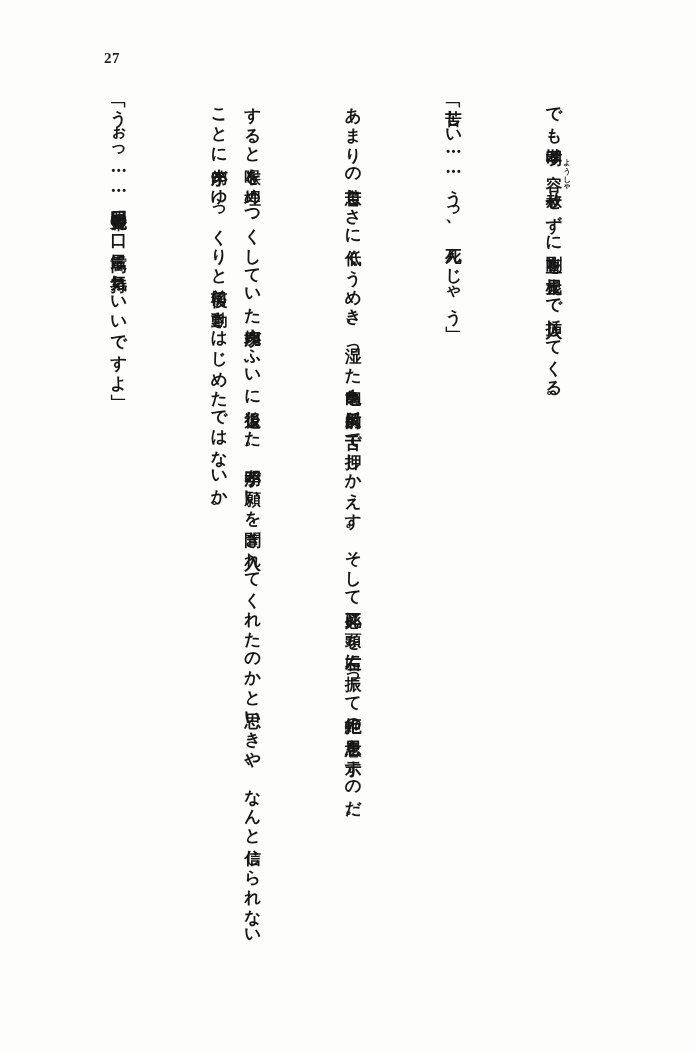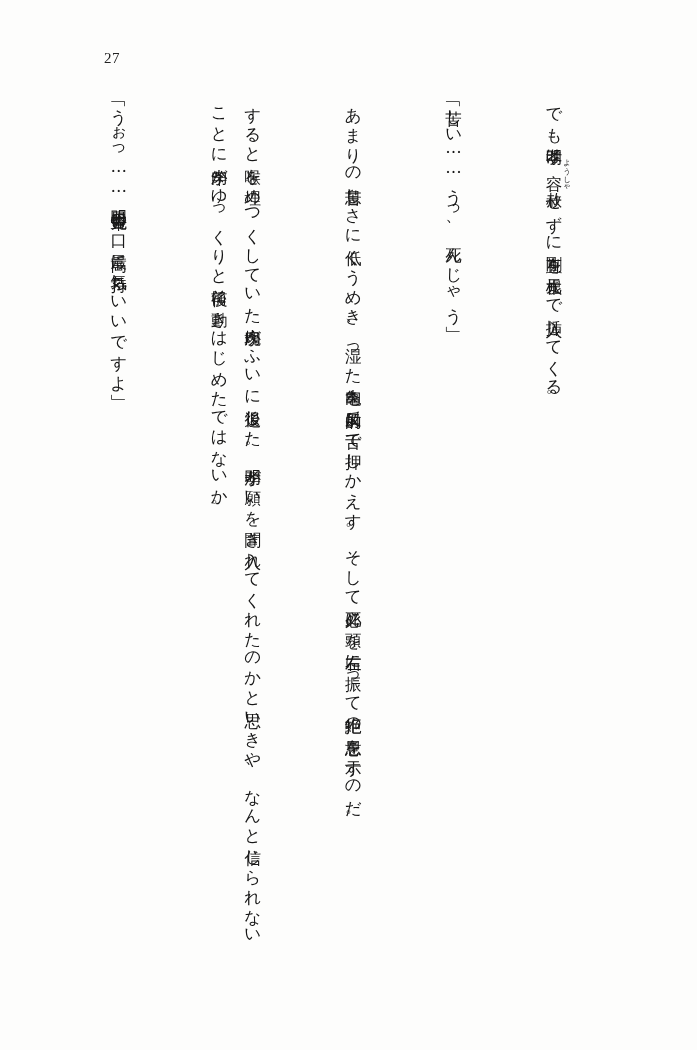--- a/index.html
+++ b/index.html
@@ -14,20 +14,21 @@
     color: #1a1a1a;
     overflow: hidden;
   }
 
   .page {
     position: relative;
     width: 697px;
     height: 1050px;
     background: #fdfdfc;
     box-sizing: border-box;
+    font-weight: bold;
   }
 
   
   .page-number {
     position: absolute;
     top: 50px;
     left: 104px;
     font-size: 15px;
     font-family: "Liberation Serif", "DejaVu Serif", serif;
     color: #222;

